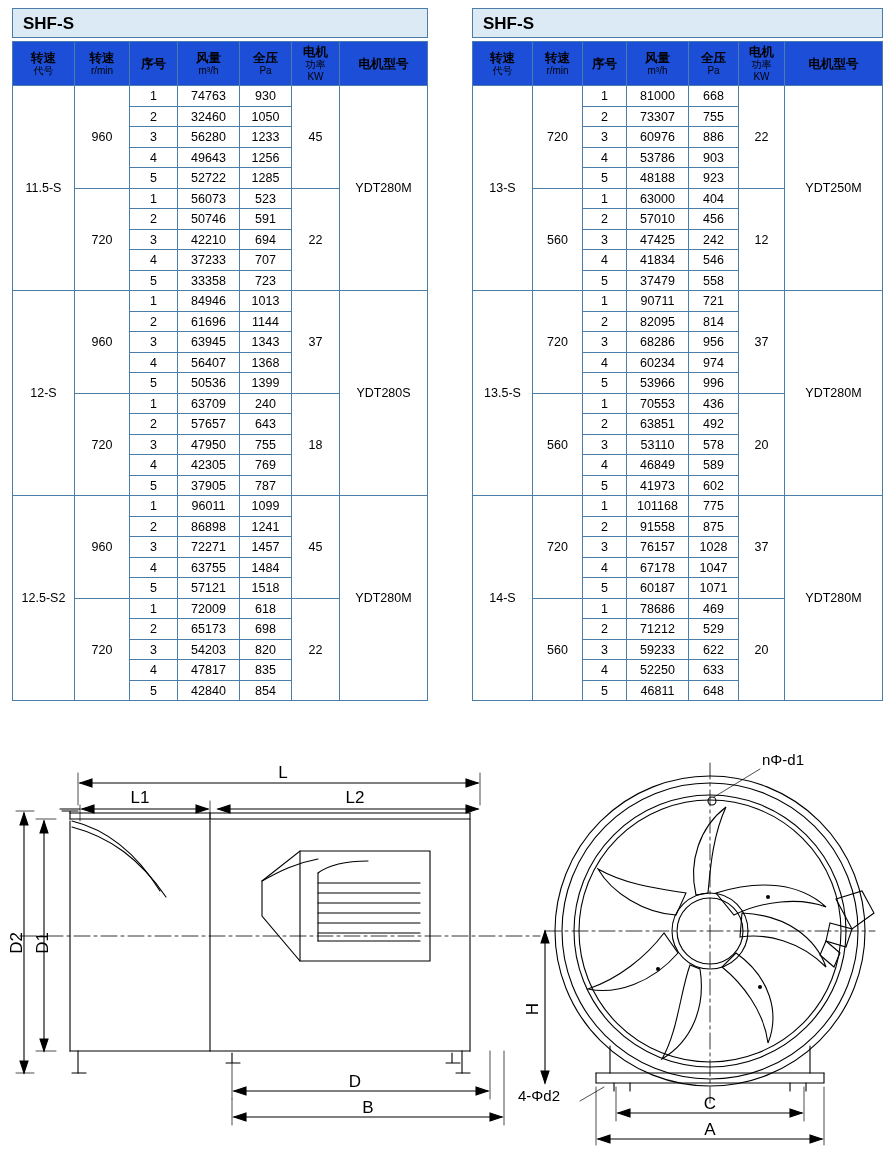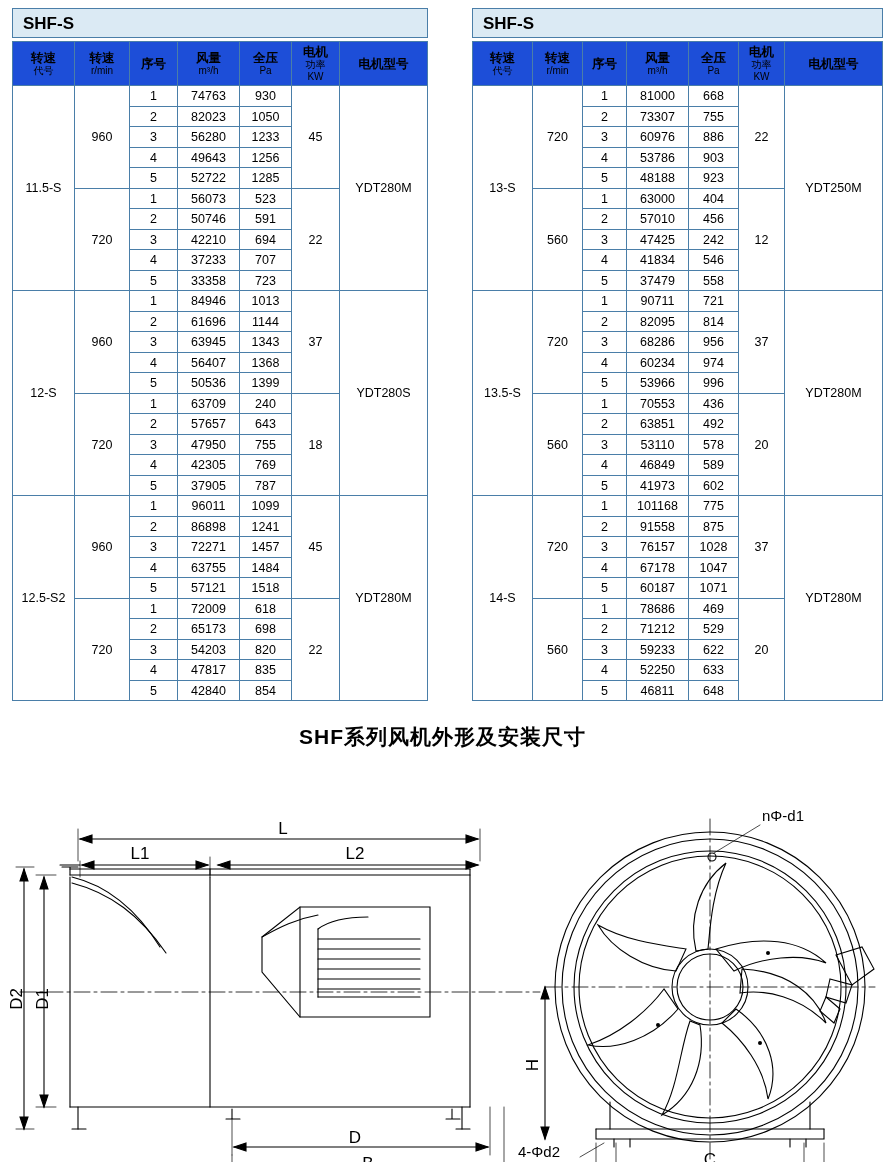--- a/index.html
+++ b/index.html
@@ -98,21 +98,21 @@
               <td rowspan="10" class="vcode">11.5-S</td>
               <td rowspan="5">960</td>
               <td>1</td>
               <td>74763</td>
               <td>930</td>
               <td rowspan="5">45</td>
               <td rowspan="10" class="model">YDT280M</td>
             </tr>
             <tr>
               <td>2</td>
-              <td>82023</td>
+              <td>32460</td>
               <td>1050</td>
             </tr>
             <tr>
               <td>3</td>
               <td>56280</td>
               <td>1233</td>
             </tr>
             <tr>
               <td>4</td>
               <td>49643</td>
@@ -477,21 +477,20 @@
               <td>5</td>
               <td>46811</td>
               <td>648</td>
             </tr>
           </tbody>
       </table>
     </div>
 
   </div>
 
-  <div class="sec-title">SHF系列风机外形及安装尺寸</div>
 
   <div class="drawing">
     <svg width="885" height="455" viewBox="0 0 885 455">
       <g fill="none" stroke="#000" stroke-width="1.1" stroke-linecap="round">
 
         <path d="M70 112 L470 112"></path>
         <path d="M70 118 L470 118"></path>
 
         <path d="M62 110 L78 110 M70 110 L70 118"></path>
         <path d="M60 108 L80 108"></path>

